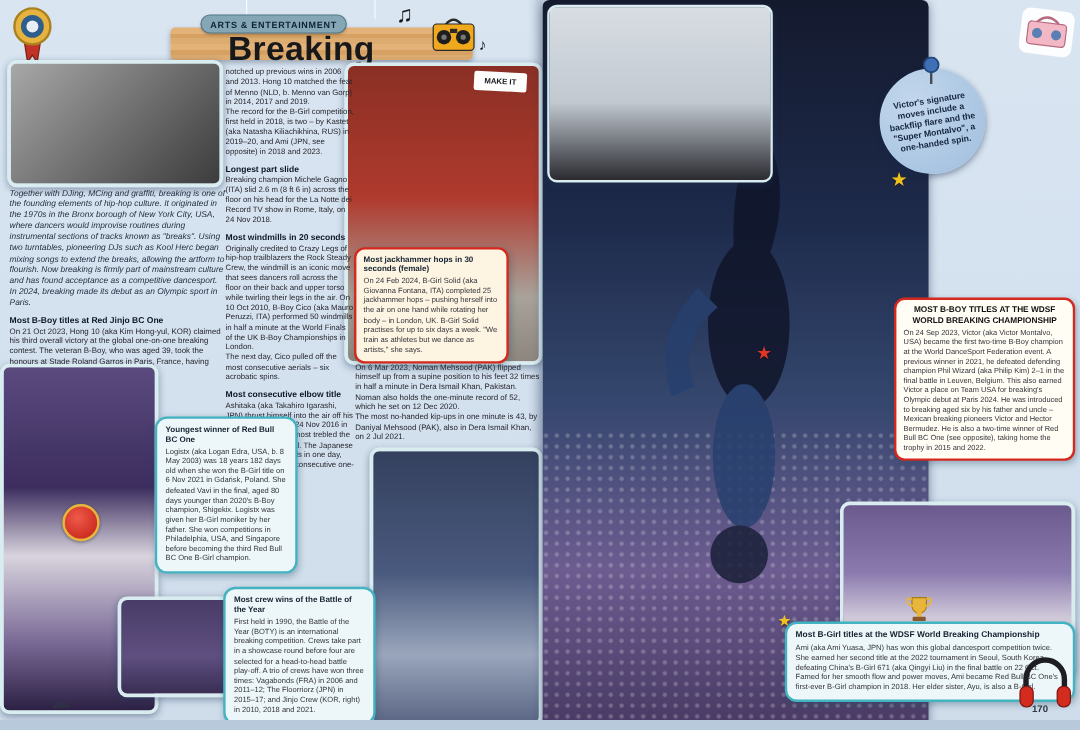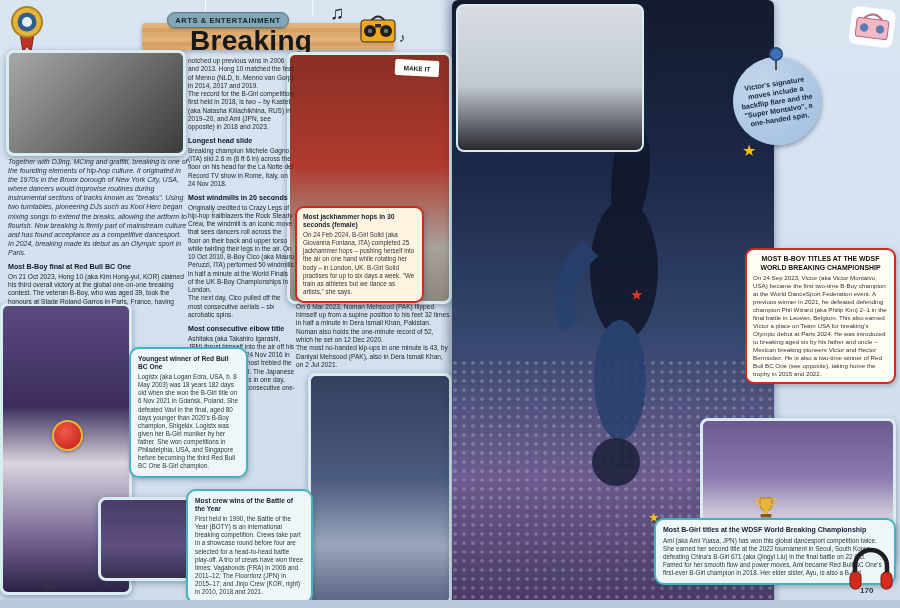--- a/index.html
+++ b/index.html
@@ -119,28 +119,28 @@
   </div>
 
   <div class="abs photo dots" style="left:98px;top:497px;width:214px;height:84px;
        background:linear-gradient(180deg,#4a3c68 0%,#5e4f80 60%,#3a2e54 100%);"></div>
 
   <div class="abs photo dots" style="left:308px;top:373px;width:144px;height:232px;
        background:linear-gradient(180deg,#34405e 0%,#4a5a7e 45%,#9aa6bc 75%,#5a6684 100%);"></div>
 
   <div class="abs col" style="left:8px;top:157px;width:180px;">
     <p class="intro">Together with DJing, MCing and graffiti, breaking is one of the founding elements of hip-hop culture. It originated in the 1970s in the Bronx borough of New York City, USA, where dancers would improvise routines during instrumental sections of tracks known as "breaks". Using two turntables, pioneering DJs such as Kool Herc began mixing songs to extend the breaks, allowing the artform to flourish. Now breaking is firmly part of mainstream culture and has found acceptance as a competitive dancesport. In 2024, breaking made its debut as an Olympic sport in Paris.</p>
-    <p class="h">Most B-Boy final at Red Bull BC One</p>
+    <p class="h">Most B-Boy titles at Red Jinjo BC One</p>
     <p class="b">On 21 Oct 2023, Hong 10 (aka Kim Hong-yul, KOR) claimed his third overall victory at the global one-on-one breaking contest. The veteran B-Boy, who was aged 39, took the honours at Stade Roland Garros in Paris, France, having</p>
   </div>
 
   <div class="abs col" style="left:188px;top:57px;width:107px;">
     <p class="b" style="font-size:6.5px;">notched up previous wins in 2006 and 2013. Hong 10 matched the feat of Menno (NLD, b. Menno van Gorp) in 2014, 2017 and 2019.
 The record for the B-Girl competition, first held in 2018, is two – by Kastet (aka Natasha Kiliachikhina, RUS) in 2019–20, and Ami (JPN, see opposite) in 2018 and 2023.</p>
-    <p class="h">Longest head slide</p>
+    <p class="h">Longest part slide</p>
     <p class="b" style="font-size:6.5px;">Breaking champion Michele Gagno (ITA) slid 2.6 m (8 ft 6 in) across the floor on his head for the La Notte dei Record TV show in Rome, Italy, on 24 Nov 2018.</p>
     <p class="h">Most windmills in 20 seconds</p>
     <p class="b" style="font-size:6.5px;">Originally credited to Crazy Legs of hip-hop trailblazers the Rock Steady Crew, the windmill is an iconic move that sees dancers roll across the floor on their back and upper torso while twirling their legs in the air. On 10 Oct 2010, B-Boy Cico (aka Mauro Peruzzi, ITA) performed 50 windmills in half a minute at the World Finals of the UK B-Boy Championships in London.
 The next day, Cico pulled off the most consecutive aerials – six acrobatic spins.</p>
     <p class="h">Most consecutive elbow title</p>
     <p class="b" style="font-size:6.5px;">Ashitaka (aka Takahiro Igarashi, JPN) thrust himself into the air off his elbow 187 times on 24 Nov 2016 in Tokyo, Japan. He almost trebled the previous highest total. The Japanese B-Boy set two records in one day, along with the most consecutive one-hand jumps – 139.</p>
   </div>
 
   <div class="abs col" style="left:296px;top:293px;width:154px;">
     <p class="h" style="margin-top:0;">Most kip-ups in 30 seconds</p>

